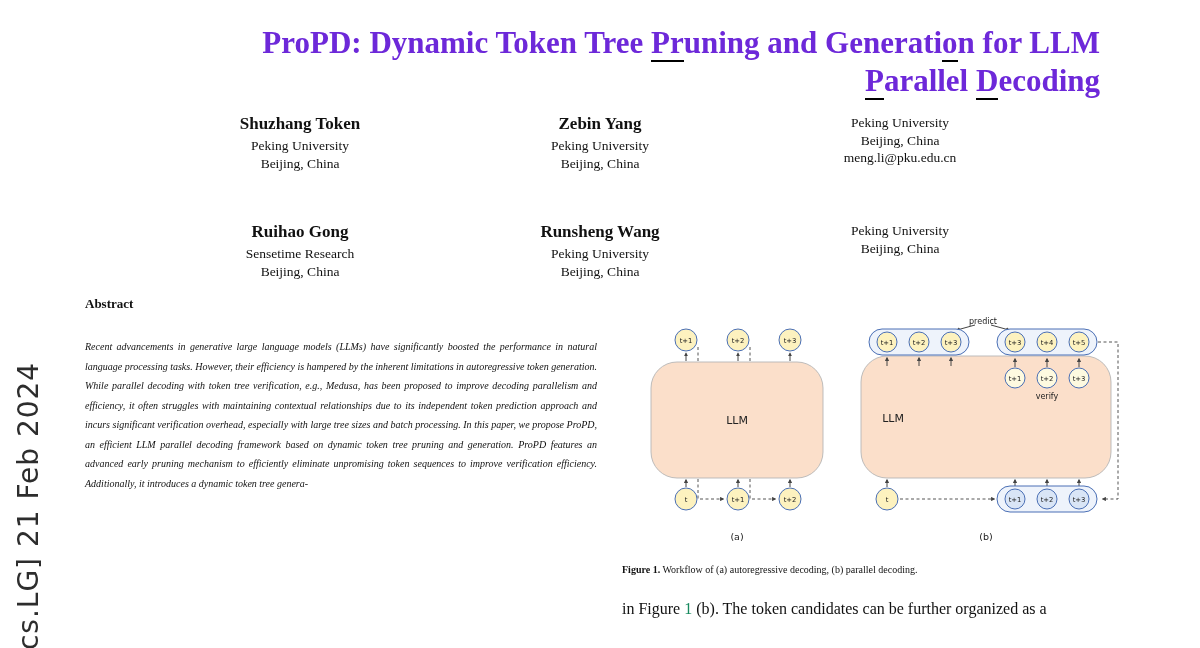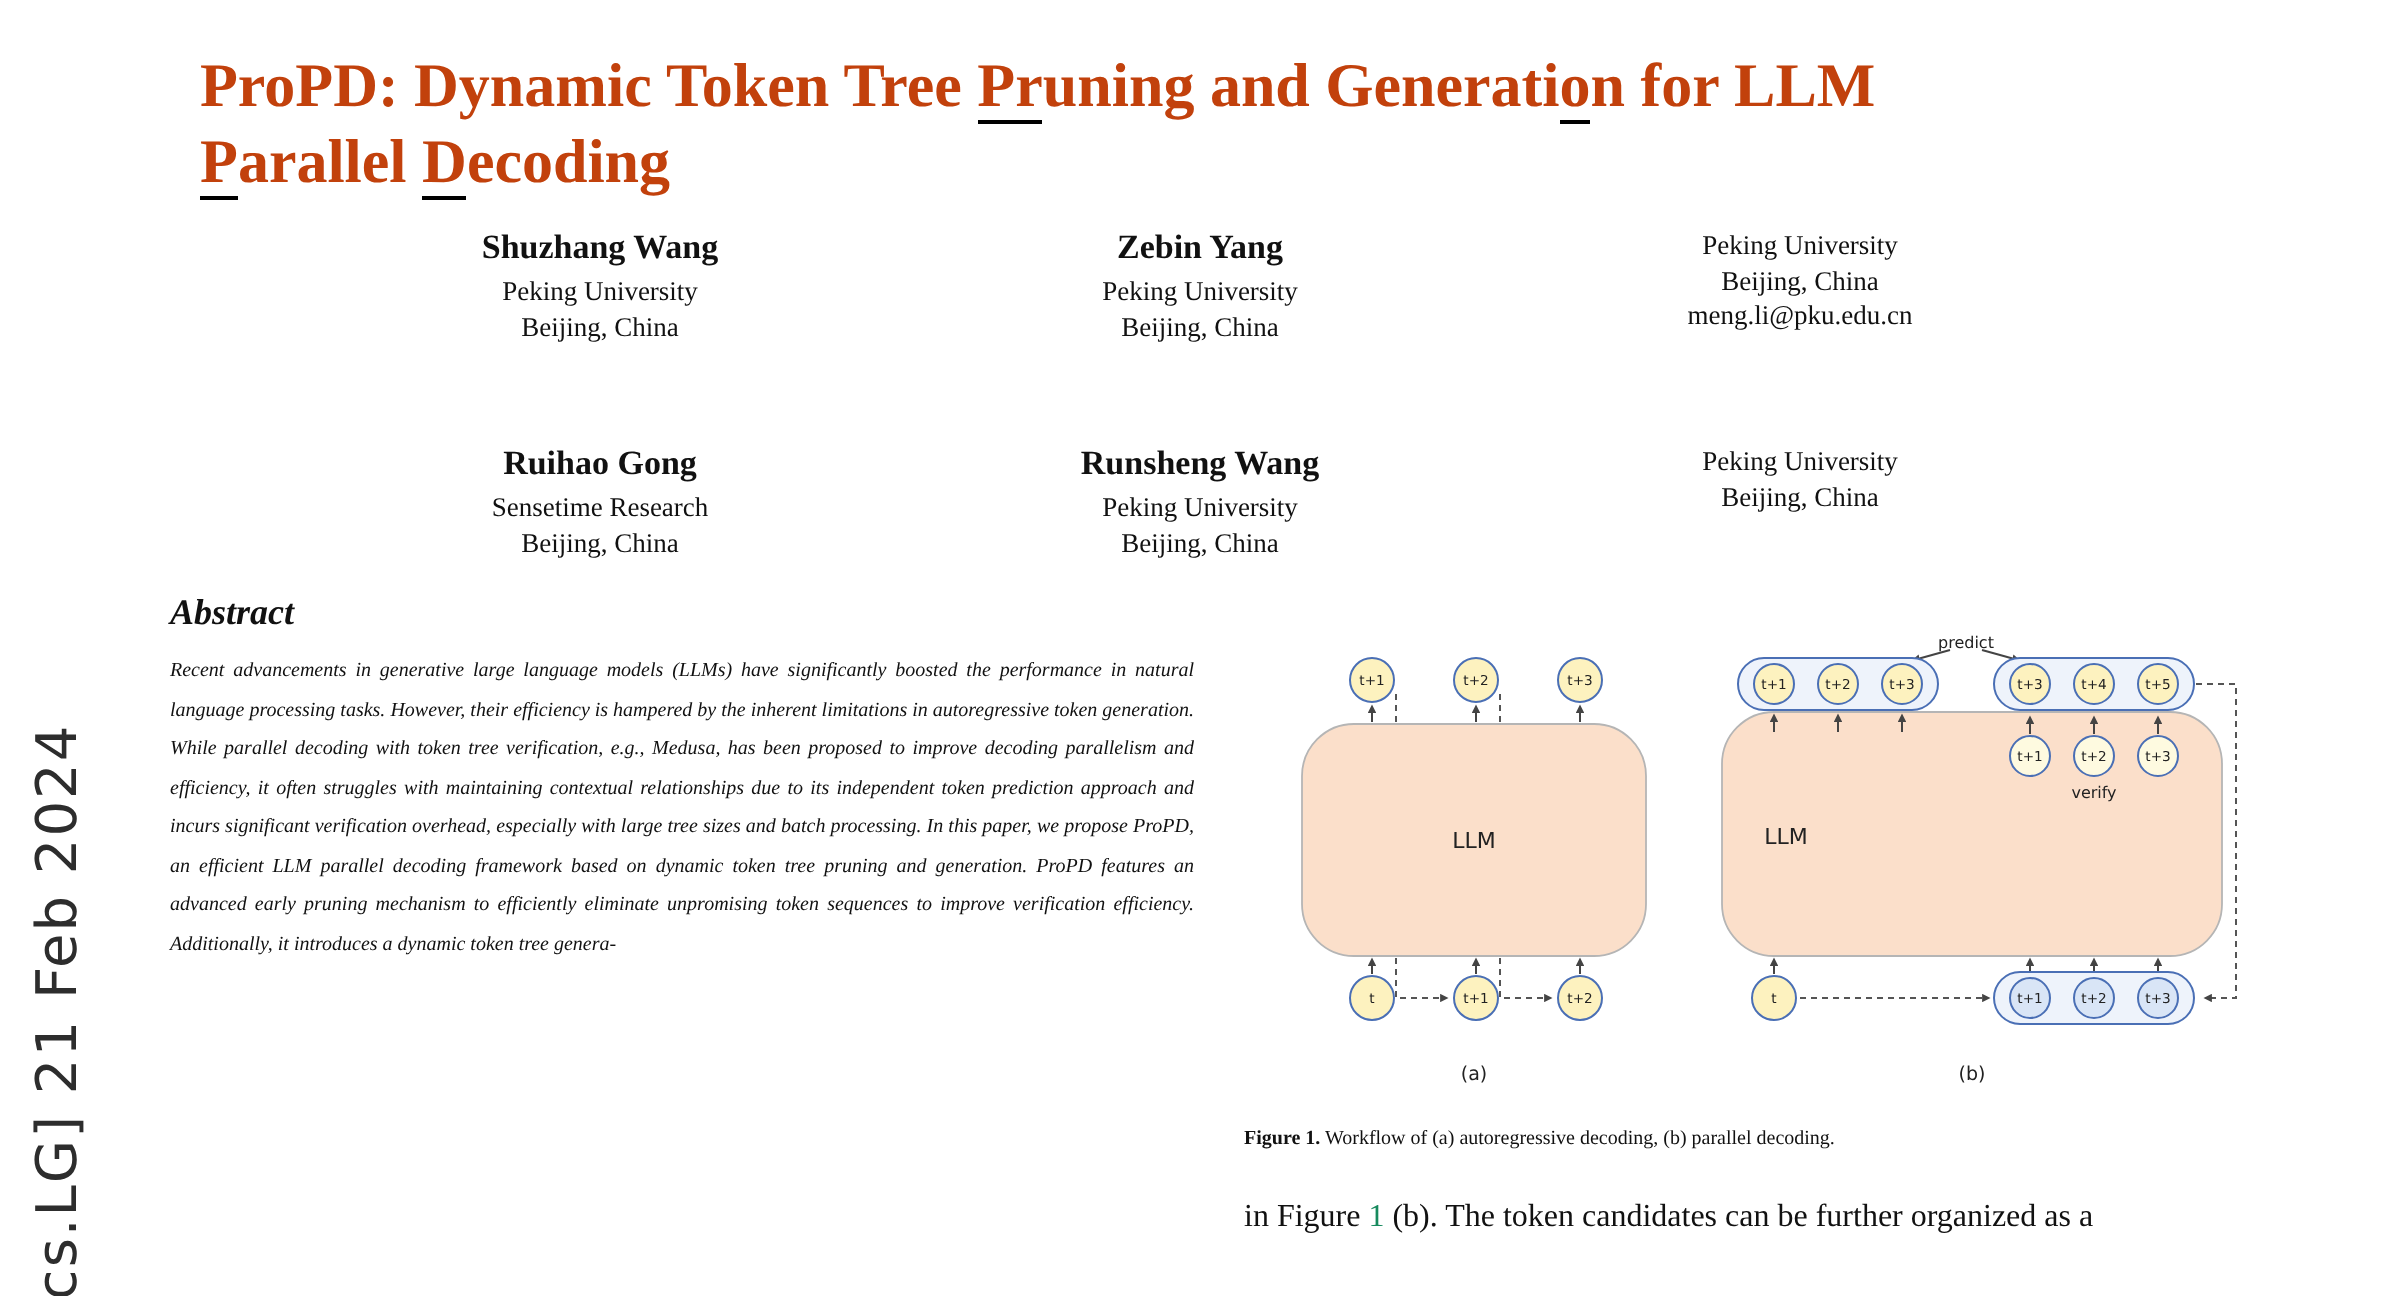--- a/index.html
+++ b/index.html
@@ -13,36 +13,36 @@
   .arxiv-stamp {
     position:absolute; left:12px; top:662px;
     transform:rotate(-90deg); transform-origin:0 0;
     white-space:nowrap;
     font-family:"DejaVu Sans", sans-serif;
     font-size:28px; letter-spacing:1px; color:#2d2d2d;
   }
   
   .title {
     position:absolute; top:24px; left:100px; width:1000px;
-    text-align:left; font-weight:bold; font-size:31px; line-height:1.22;
-    color:#c2410c;
+    text-align:right; font-weight:bold; font-size:31px; line-height:1.22;
+    color:#6d28d9;
   }
   .title .u { border-bottom:2.5px solid #000; }
   
   .authors {
     position:absolute; top:114px; left:150px; width:900px;
     display:grid; grid-template-columns:repeat(3,1fr); row-gap:50px;
     text-align:center;
   }
   .author-name { font-size:17px; font-weight:bold; margin-bottom:3px; }
   .author-name sup { font-size:11px; }
   .author-line { font-size:13.5px; line-height:1.3; }
   
   .col-left { position:absolute; top:296px; left:85px; width:512px; }
-  .abstract-heading { font-size:18px; font-weight:bold; margin-bottom:9px;font-style:italic; }
+  .abstract-heading { font-size:13px; font-weight:bold; margin-bottom:25px; }
   .abstract-text { font-size:10px; line-height:19.5px; text-align:justify;font-style:italic; }
   .col-right { position:absolute; top:300px; left:622px; width:540px; }
   .fig { display:block; margin:14px 0 0 4px; }
   .caption { margin-top:8px; font-size:10px; line-height:19px; width:462px; }
   .cap-label { font-weight:bold; }
   .body-snippet { margin-top:20px; font-size:16px; line-height:19px; width:520px; }
   .ref-link { color:#178a5e; cursor:pointer; }
   
   .tok { fill:#fdf2bf; stroke:#4a6fb5; stroke-width:1; }
   .tok-pale2 { fill:#fefae0; }
@@ -63,21 +63,21 @@
 
   <div class="arxiv-stamp">[cs.LG]  21 Feb 2024</div>
 
   <div class="title">
     <span>ProPD: Dynamic Token Tree </span><span class="u">Pr</span><span>uning and Generati</span><span class="u">o</span><span>n for LLM</span><br>
     <span class="u">P</span><span>arallel </span><span class="u">D</span><span>ecoding</span>
   </div>
 
   <div class="authors">
     <div class="author">
-      <div class="author-name">Shuzhang Wang</div>
+      <div class="author-name">Shuzhang Token</div>
       <div class="author-line">Peking University</div>
       <div class="author-line">Beijing, China</div>
     </div>
     <div class="author">
       <div class="author-name">Zebin Yang</div>
       <div class="author-line">Peking University</div>
       <div class="author-line">Beijing, China</div>
     </div>
     <div class="author">
       <div class="author-line">Peking University</div>

